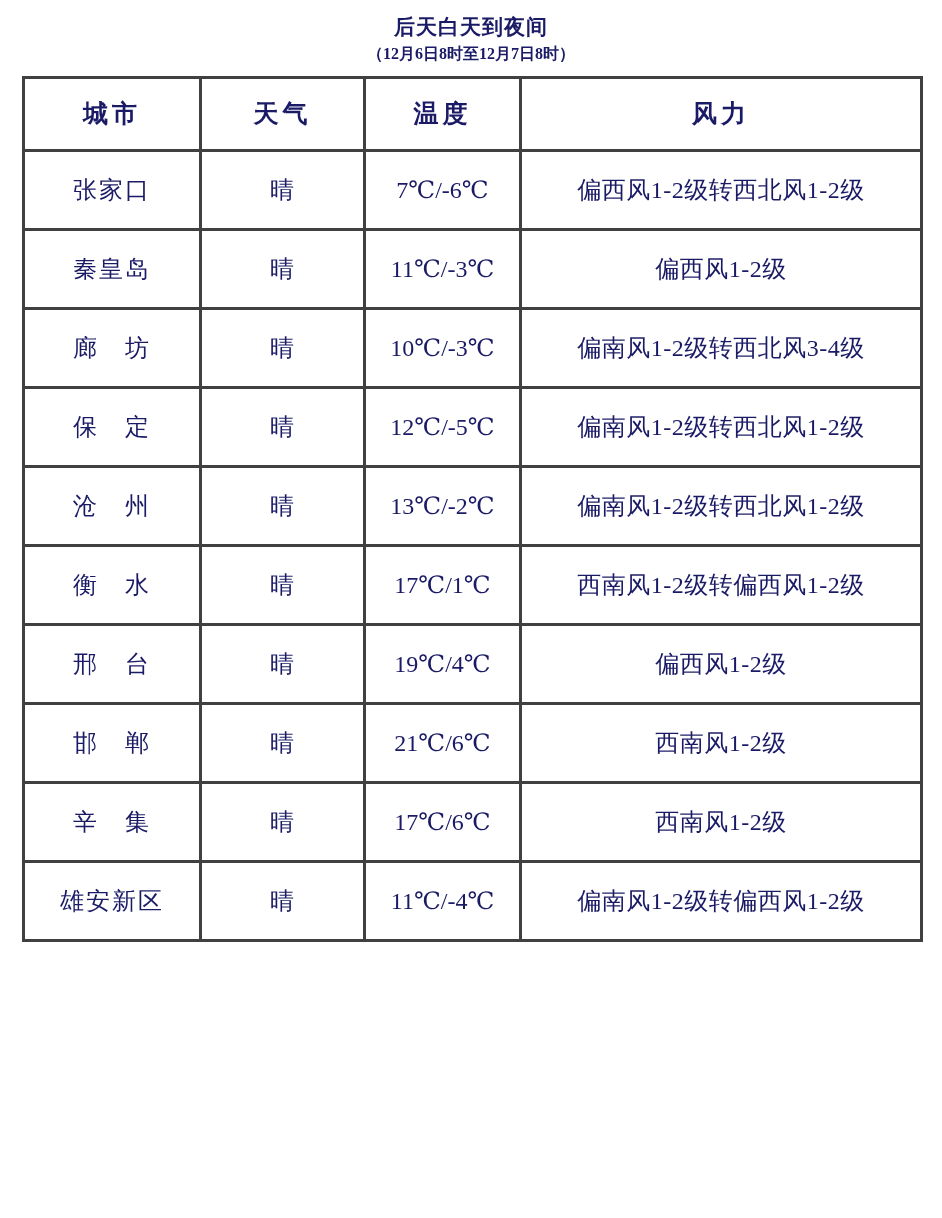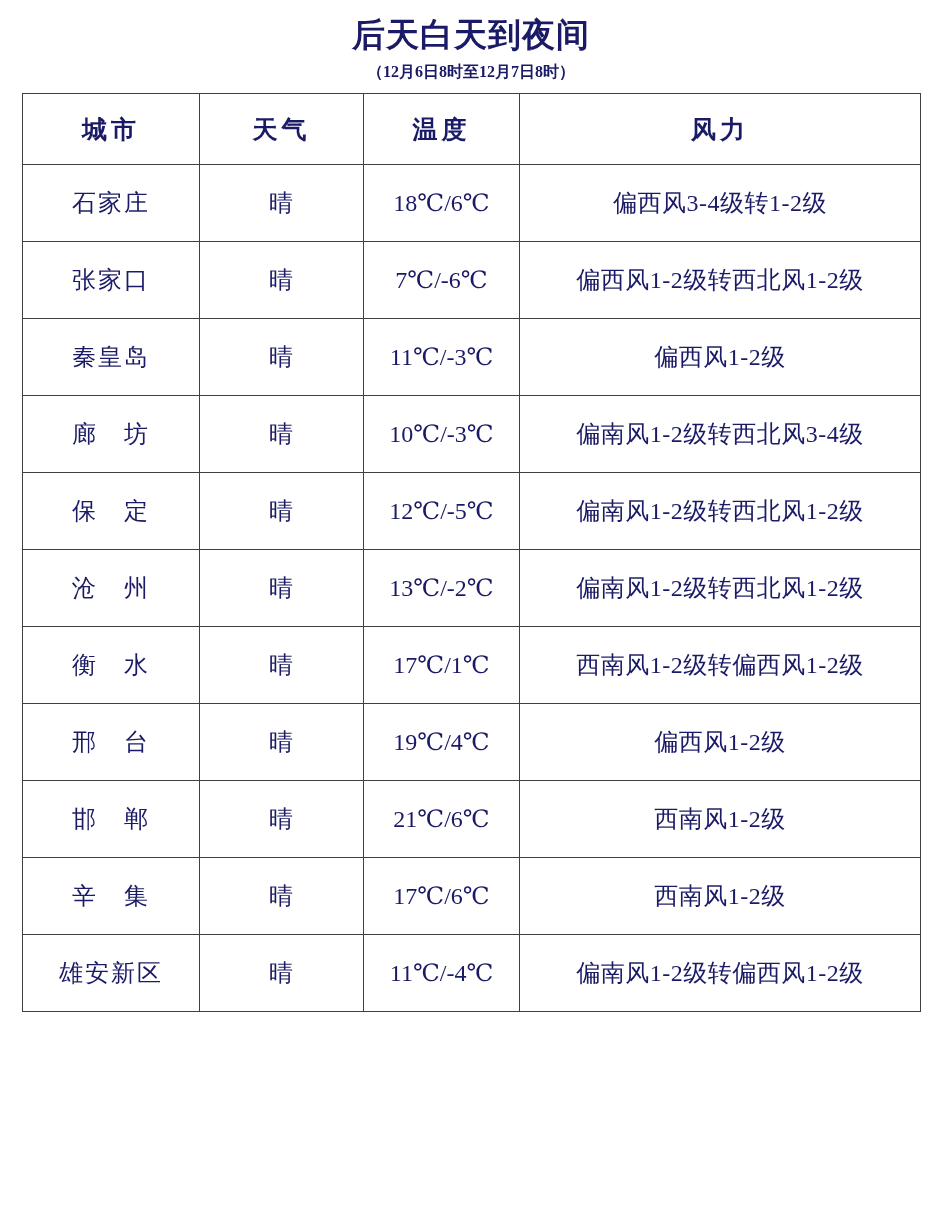--- a/index.html
+++ b/index.html
@@ -20,35 +20,35 @@
   }
   .title-block {
     text-align: center;
     color: #1a1a66;
     font-weight: bold;
     line-height: 1.45;
     padding-top: 4px;
     padding-bottom: 10px;
   }
   .title-line1 {
-    font-size: 33px;
+    font-size: 21px;
     letter-spacing: 1px;
   }
   .title-line2 {
     font-size: 16px;
     letter-spacing: 0px;
   }
   table.weather {
     width: 898px;
     border-collapse: collapse;
     table-layout: fixed;
   }
   table.weather th,
   table.weather td {
-    border: 1px solid #404040;
+    border: 3px solid #404040;
     text-align: center;
     vertical-align: middle;
     font-size: 24px;
     color: #1a1a66;
     height: 72px;
     padding: 2px 4px;
     white-space: nowrap;
     overflow: hidden;
   }
   table.weather th {
@@ -95,26 +95,20 @@
     </colgroup>
     <thead>
       <tr>
         <th>城市</th>
         <th>天气</th>
         <th>温度</th>
         <th>风力</th>
       </tr>
     </thead>
     <tbody>
-      <tr>
-        <td class="city">石家庄</td>
-        <td class="wx">晴</td>
-        <td class="temp">18℃/6℃</td>
-        <td class="wind">偏西风3-4级转1-2级</td>
-      </tr>
       <tr>
         <td class="city">张家口</td>
         <td class="wx">晴</td>
         <td class="temp">7℃/-6℃</td>
         <td class="wind">偏西风1-2级转西北风1-2级</td>
       </tr>
       <tr>
         <td class="city">秦皇岛</td>
         <td class="wx">晴</td>
         <td class="temp">11℃/-3℃</td>

